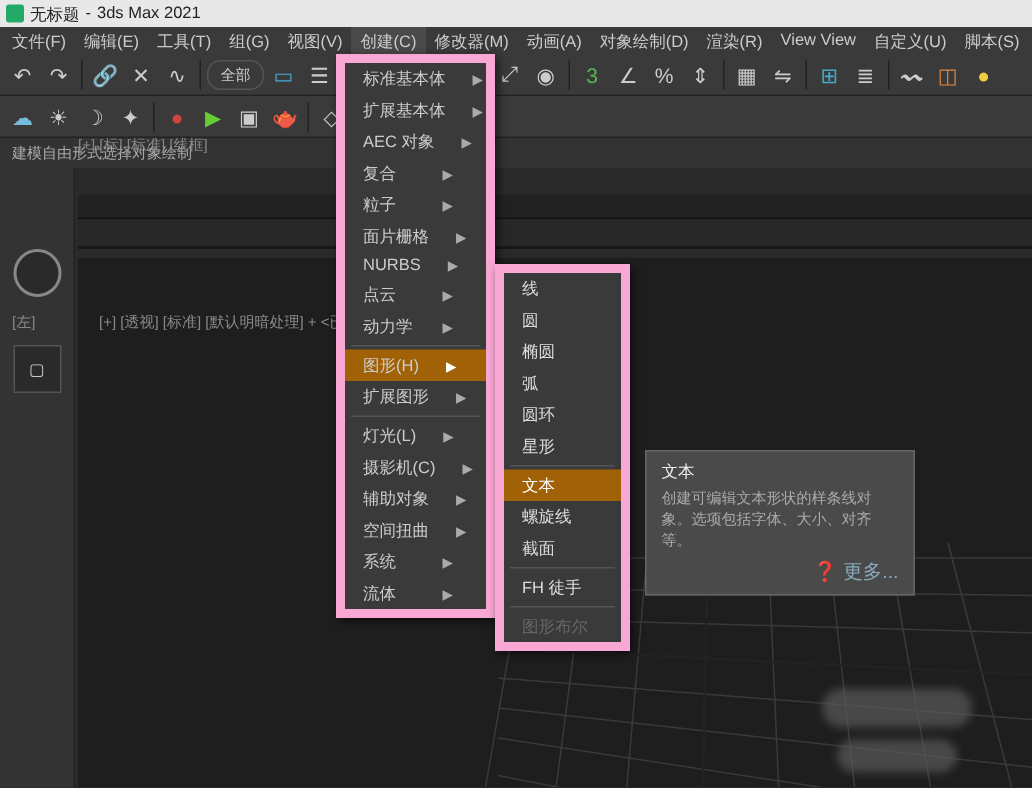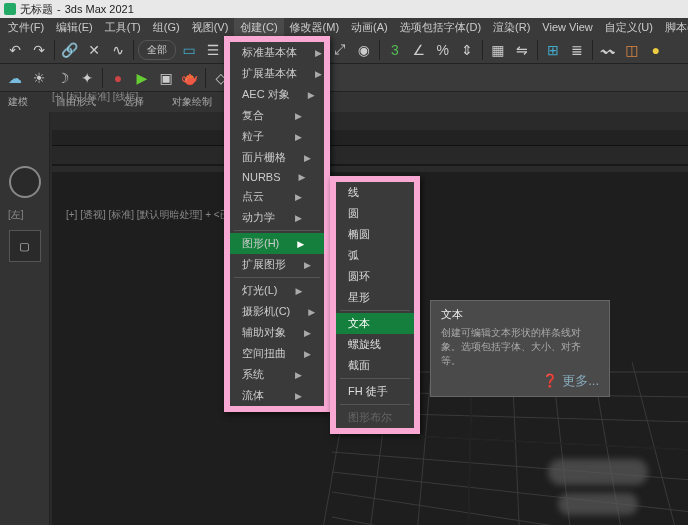--- a/index.html
+++ b/index.html
@@ -8,33 +8,33 @@
 .title-bar .icon{width:12px;height:12px;background:#2a6;border-radius:2px}
 .title-bar .t{color:#222;font-size:11px}
 .menu-bar{height:18px;background:#3a3a3a;display:flex;align-items:center;padding:0 2px}
 .menu-item{padding:2px 6px;font-size:11px;color:#ccc;white-space:nowrap}
 .menu-item.active{background:#4a4a4a}
 .toolbar{height:28px;background:#3a3a3a;border-bottom:1px solid #222;display:flex;align-items:center;padding:0 4px;gap:2px}
 .tool{width:22px;height:22px;display:flex;align-items:center;justify-content:center;border:1px solid transparent;font-size:14px;color:#ccc}
 .tsep{width:1px;height:20px;background:#222;margin:0 2px}
 .pill{padding:2px 8px;border:1px solid #555;border-radius:9px;font-size:10px}
 .toolbar2{height:28px;background:#3a3a3a;border-bottom:1px solid #222;display:flex;align-items:center;padding:0 4px;gap:2px}
-.sub-bar{height:20px;background:#333;display:flex;align-items:center;padding:0 8px;gap:28px}
+.sub-bar{height:20px;background:#333;display:flex;align-items:center;padding:0 8px;gap:0}
 .sub-bar span{font-size:10px;color:#aaa}
 .work{position:absolute;top:112px;left:0;right:0;bottom:0;background:#2a2a2a}
 .left-panel{position:absolute;left:0;top:0;width:50px;height:100%;background:#333;border-right:1px solid #222}
 .left-panel .slot{width:32px;height:32px;margin:6px auto;border:1px solid #555;background:#2a2a2a;display:flex;align-items:center;justify-content:center}
 .left-panel .slot.ring{border-radius:50%;border:2px solid #888}
 .vp-top{position:absolute;left:52px;top:18px;right:0;height:36px;background:#181818}
 .ruler{height:16px;background:#222;border-bottom:1px solid #111;position:relative}
 .timeline{height:18px;background:#282828}
 .viewport{position:absolute;left:52px;top:60px;right:0;bottom:0;background:#1e1e1e;overflow:hidden}
 .dropdown{position:absolute;background:#3a3a3a;border:6px solid #f9a8d4;box-shadow:2px 2px 6px rgba(0,0,0,.6);z-index:100}
 .dd-item{padding:3px 22px 3px 12px;font-size:11px;color:#ddd;display:flex;justify-content:space-between;align-items:center;white-space:nowrap;min-height:18px}
-.dd-item.hl{background:#15803d;color:#fff}
+.dd-item.hl{background:#a16207;color:#fff}
 .dd-item .arrow{font-size:9px;color:#aaa;margin-left:18px}
 .dd-item.hl .arrow{color:#fff}
 .dd-item.disabled{color:#666}
 .dd-sep{height:1px;background:#555;margin:2px 4px}
 .tooltip{position:absolute;background:#4a4a4a;border:1px solid #666;padding:6px 10px;z-index:101;width:180px}
 .tooltip .tt-title{font-size:11px;color:#eee;margin-bottom:4px}
 .tooltip .tt-body{font-size:10px;color:#aaa;line-height:1.4}
 .tooltip .tt-more{text-align:right;font-size:13px;color:#8ab;margin-top:4px}
 .watermark{position:absolute;left:240px;top:190px;pointer-events:none;opacity:.45;font-family:Arial;z-index:50}
 .watermark .big{font-size:60px;font-weight:bold;letter-spacing:-2px}
@@ -56,21 +56,21 @@
 
 <div class="menu-bar">
   <div class="menu-item">文件(F)</div>
   <div class="menu-item">编辑(E)</div>
   <div class="menu-item">工具(T)</div>
   <div class="menu-item">组(G)</div>
   <div class="menu-item">视图(V)</div>
   <div class="menu-item active">创建(C)</div>
   <div class="menu-item">修改器(M)</div>
   <div class="menu-item">动画(A)</div>
-  <div class="menu-item">选项包括字体(D)</div>
+  <div class="menu-item">对象绘制(D)</div>
   <div class="menu-item">渲染(R)</div>
   <div class="menu-item">View View</div>
   <div class="menu-item">自定义(U)</div>
   <div class="menu-item">脚本(S)</div>
 
 </div>
 
 <div class="toolbar">
   <div class="tool">↶</div>
   <div class="tool">↷</div>

